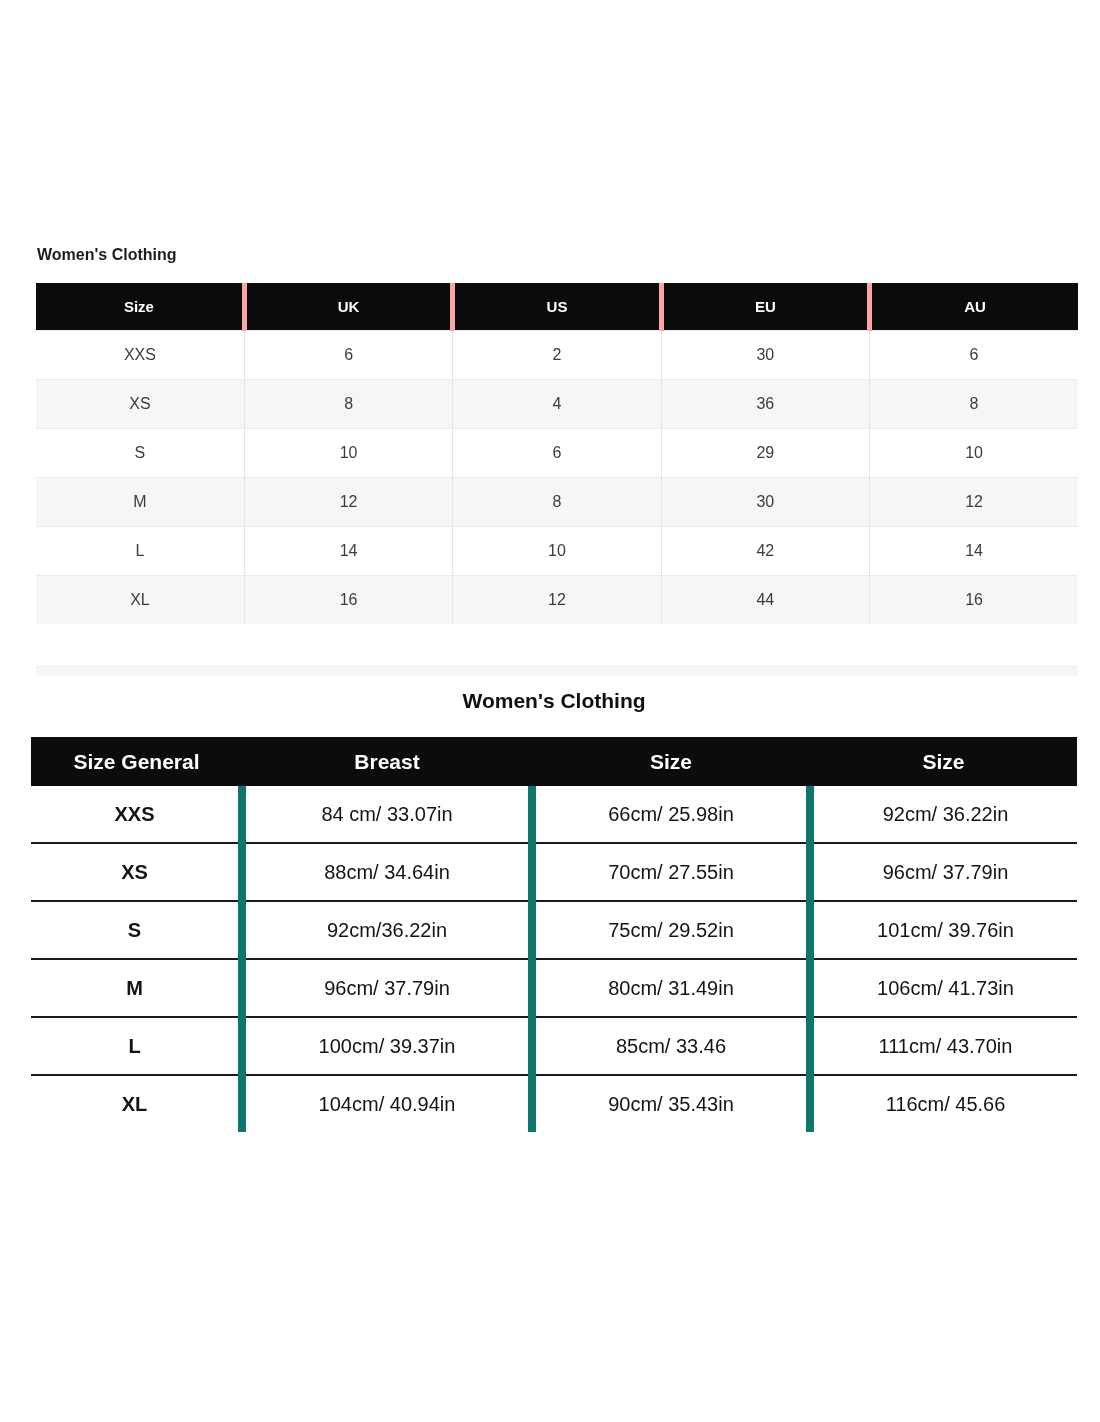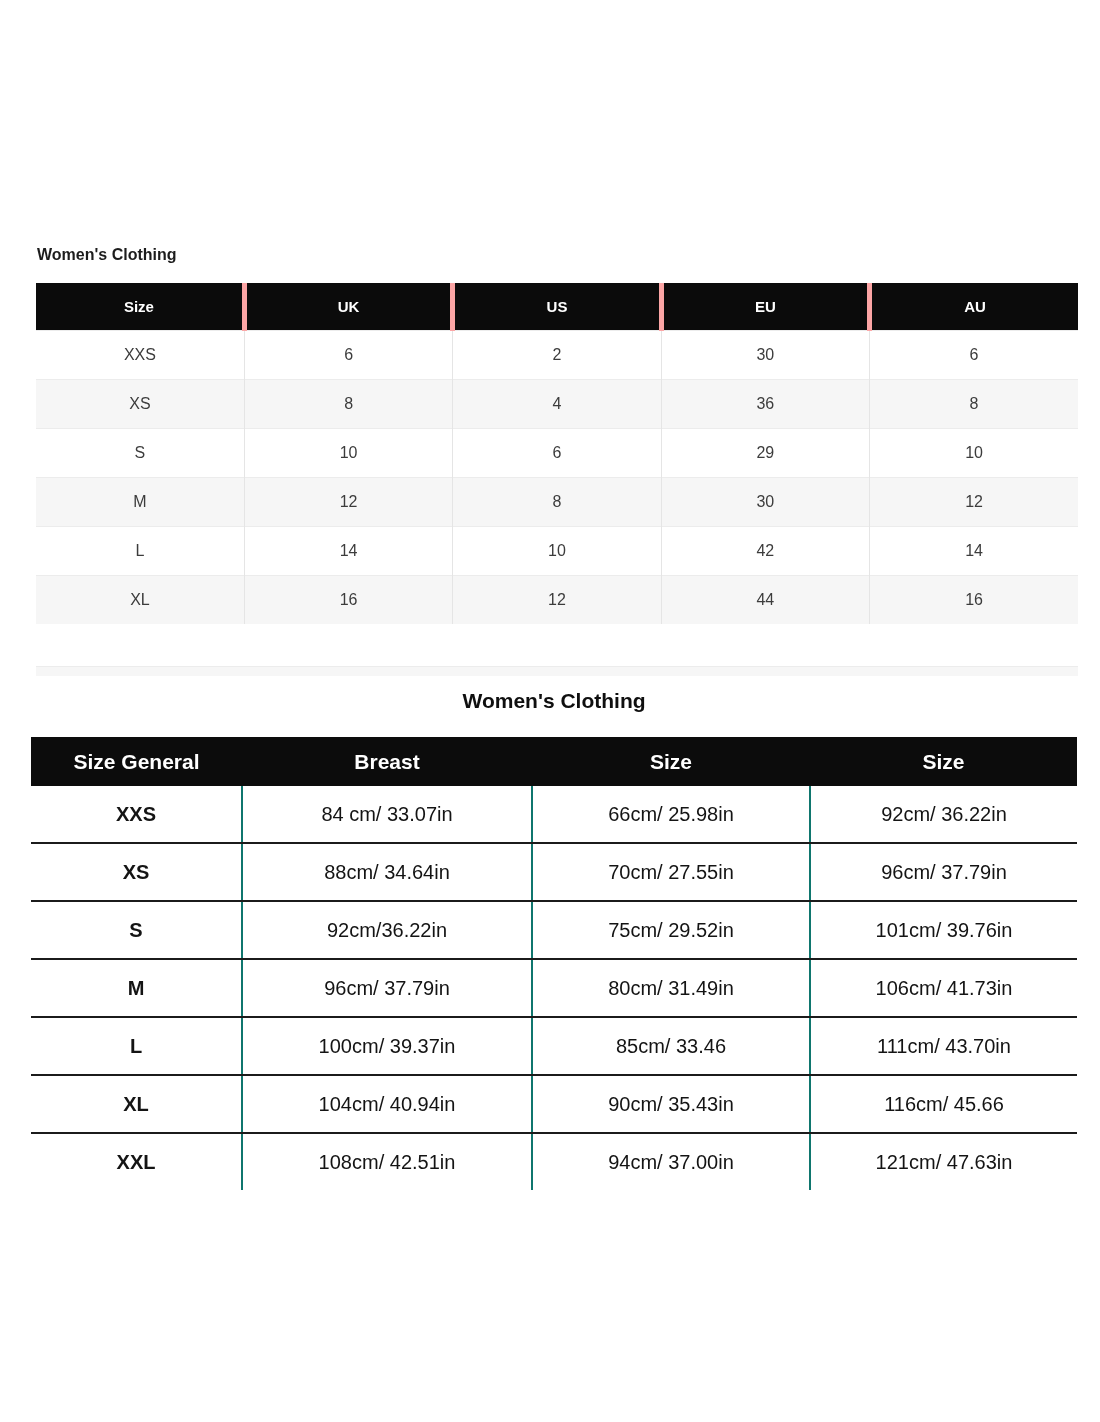--- a/index.html
+++ b/index.html
@@ -45,21 +45,21 @@
     border-collapse: collapse; table-layout: fixed;
   }
   table.t2 th {
     height: 33px; background: #0c0c0c; color: #ffffff;
     font-size: 21px; font-weight: 700; text-align: center; padding: 8px;
   }
   table.t2 td {
     height: 56px; text-align: center; font-size: 20px; color: #141414;
     border-bottom: 2px solid #1b1b1b; padding: 0;
   }
-  table.t2 td + td { border-left: 2px solid #0f766e; }
+  table.t2 td + td { border-left: 8px solid #0f766e; }
   table.t2 tbody tr:last-child td { border-bottom: none; }
   table.t2 td.size { font-weight: 700; }
 </style>
 </head>
 <body>
 
 <div class="t1-title">Women's Clothing</div>
 
 <table class="t1">
   <thead>
@@ -165,20 +165,14 @@
       <td>100cm/ 39.37in</td>
       <td>85cm/ 33.46</td>
       <td>111cm/ 43.70in</td>
     </tr>
     <tr>
       <td class="size">XL</td>
       <td>104cm/ 40.94in</td>
       <td>90cm/ 35.43in</td>
       <td>116cm/ 45.66</td>
     </tr>
-    <tr>
-      <td class="size">XXL</td>
-      <td>108cm/ 42.51in</td>
-      <td>94cm/ 37.00in</td>
-      <td>121cm/ 47.63in</td>
-    </tr>
   </tbody>
 </table>
 
 </body></html>

